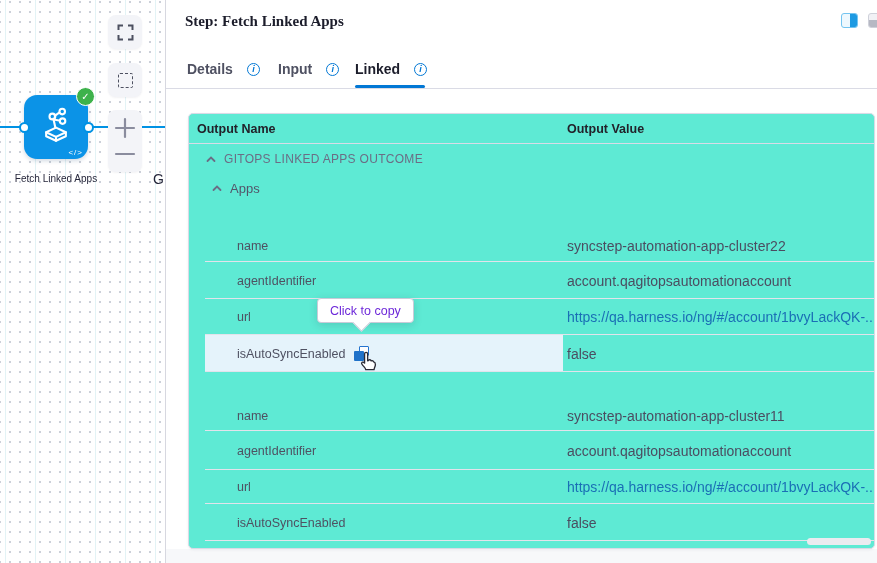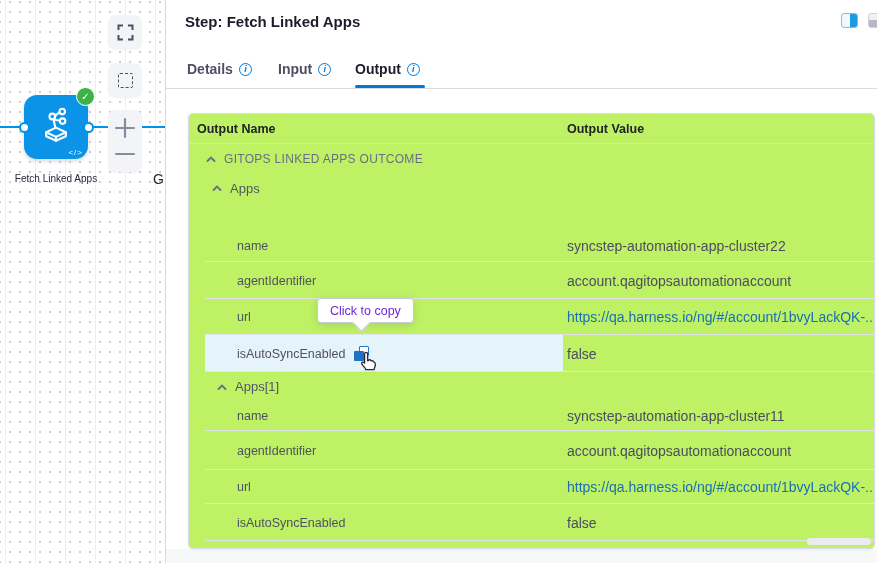--- a/index.html
+++ b/index.html
@@ -35,41 +35,41 @@
     border-radius:8px; display:flex; align-items:center; justify-content:center;
     box-shadow:0 1px 2px rgba(40,41,61,.06); z-index:2; }
   .tool-btn.expand { top:15px; } .tool-btn.marquee { top:63px; }
   .marquee-box { width:15px; height:15px; border:1.6px dashed #4d5060; border-radius:2px; }
   .zoom-panel { position:absolute; left:108px; top:110px; width:34px; height:62px; background:#f3f4f8;
     border-radius:8px; box-shadow:0 1px 2px rgba(40,41,61,.06); z-index:2;
     display:flex; flex-direction:column; align-items:center; justify-content:space-between; padding:6px 0; }
 
   
   .panel { position:absolute; left:166px; top:0; width:711px; height:563px; background:#fff; }
-  .panel-title { position:absolute; left:19px; top:13px; font-size:15px; font-weight:bold; color:#1c1d2b; }
+  .panel-title { position:absolute; left:19px; top:13px; font-size:15px; font-weight:bold; color:#1c1d2b;font-family:Liberation Serif, serif; }
   .tabs-border { position:absolute; left:0; top:88px; width:711px; height:1px; background:#dadbe5; }
-  .tab { position:absolute; top:59px; height:20px; display:flex; align-items:center; gap:6px;
+  .tab { position:absolute; top:59px; height:20px; display:flex; align-items:center; gap:14px;
     font-size:14px; color:#4f5162; font-weight:bold; cursor:default; }
   .tab.t-details { left:21px; } .tab.t-input { left:112px;align-items:center; } .tab.t-output { left:189px; color:#1c1d2b; }
   .info-icon { width:13px; height:13px; border-radius:50%; border:1.3px solid #0278d5; color:#0278d5;
     font-size:9px; font-weight:bold; font-style:italic; display:inline-flex; align-items:center;
     justify-content:center; line-height:1; }
   .tab-underline { position:absolute; left:189px; top:85px; width:70px; height:3px; background:#0278d5;
     border-radius:2px; z-index:1; }
   .bottom-strip { position:absolute; left:0; top:549px; width:711px; height:14px; background:#f7f8fa; }
 
   
   .pane-toggle { position:absolute; top:13px; width:17px; height:15px; border-radius:3px; overflow:hidden; }
   .pane-toggle.blue { left:675px; border:1px solid #74c4f0; background:#eef8fe; }
   .pane-toggle.blue .half { position:absolute; right:0; top:0; width:7px; height:100%; background:#1e9ae2; }
   .pane-toggle.grey { left:702px; border:1px solid #cfd1da; background:#f1f1f5; }
   .pane-toggle.grey .half { position:absolute; left:0; bottom:0; width:100%; height:7px; background:#b6b8c3; }
 
   
-  .card { position:absolute; left:22px; top:113px; width:687px; height:436px; background:#bef264;
+  .card { position:absolute; left:22px; top:113px; width:687px; height:436px; background:#5eead4;
     border:1px solid #d8dae6; border-radius:5px; box-shadow:0 1px 3px rgba(40,41,61,.06); }
   .thead { display:flex; align-items:center; height:30px; border-bottom:1px solid #d9dbe7; }
   .thead .col-name { width:374px; padding-left:8px; font-size:12.5px; font-weight:bold; color:#22222a; }
   .thead .col-value { flex:1; padding-left:4px; font-size:12.5px; font-weight:bold; color:#22222a; }
 
   .row { position:relative; display:flex; align-items:stretch; }
   .row.sep::after { content:""; position:absolute; left:16px; right:0; bottom:0; height:1px; background:#e2e3eb; }
   .name-cell { margin-left:16px; width:358px; display:flex; align-items:center; }
   .value-cell { flex:1; padding-left:4px; display:flex; align-items:center; font-size:14px; color:#4b4d61;
     white-space:nowrap; overflow:hidden; }
@@ -168,21 +168,21 @@
     <div class="tabs-border"></div>
     <div class="tab t-details">
       <span>Details</span>
       <span class="info-icon">i</span>
     </div>
     <div class="tab t-input">
       <span>Input</span>
       <span class="info-icon">i</span>
     </div>
     <div class="tab t-output">
-      <span>Output</span>
+      <span>Linked</span>
       <span class="info-icon">i</span>
     </div>
     <div class="tab-underline"></div>
 
     <div class="bottom-strip"></div>
 
     <div class="card">
       <div class="thead">
         <div class="col-name">Output Name</div>
         <div class="col-value">Output Value</div>
@@ -246,30 +246,20 @@
           <span class="leaf-label">isAutoSyncEnabled</span>
           <span class="copy-icon">
               <span class="back"></span>
               <span class="front"></span>
             </span>
         </div>
         <div class="value-cell">false</div>
       </div>
 
       <div class="row" style="height:29px">
-        <div class="name-cell">
-            <div class="grp lv3">
-          <span class="chev">
-            <svg width="12" height="12" viewBox="0 0 12 12" fill="none" stroke="#6b6d85" stroke-width="1.8" stroke-linecap="round">
-                  <polyline points="2.5,8 6,4.5 9.5,8"></polyline>
-                </svg>
-              </span>
-          <span>Apps[1]</span>
-        </div>
-          </div>
         <div class="value-cell"></div>
       </div>
 
       <div class="row sep" style="height:30px">
         <div class="name-cell">
             <span class="leaf-label">name</span>
           </div>
         <div class="value-cell">syncstep-automation-app-cluster11</div>
       </div>
 

